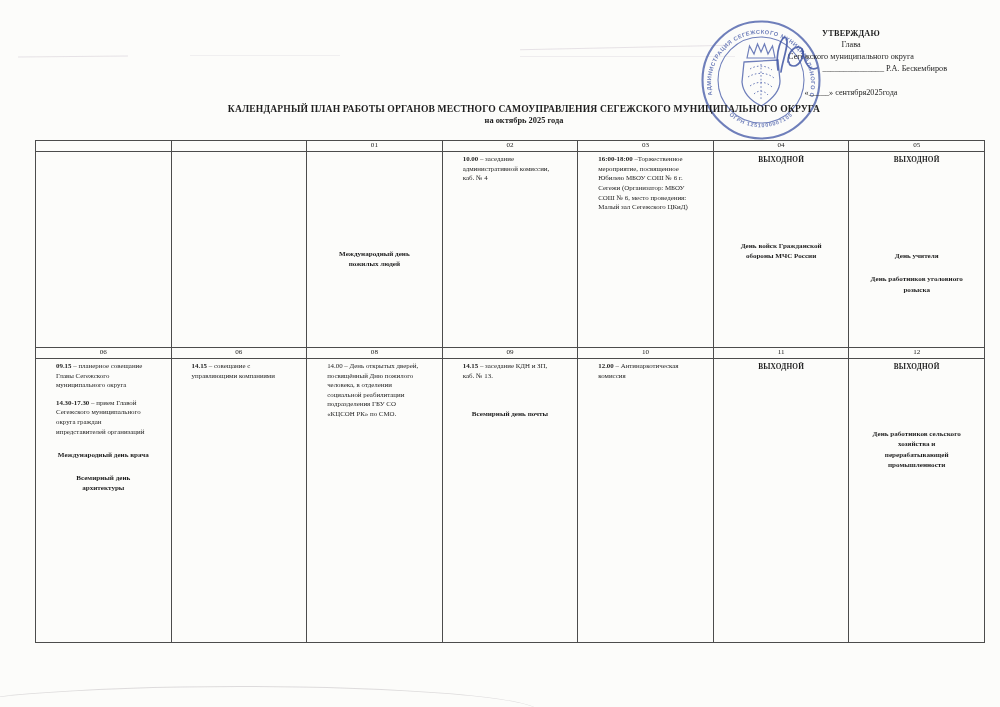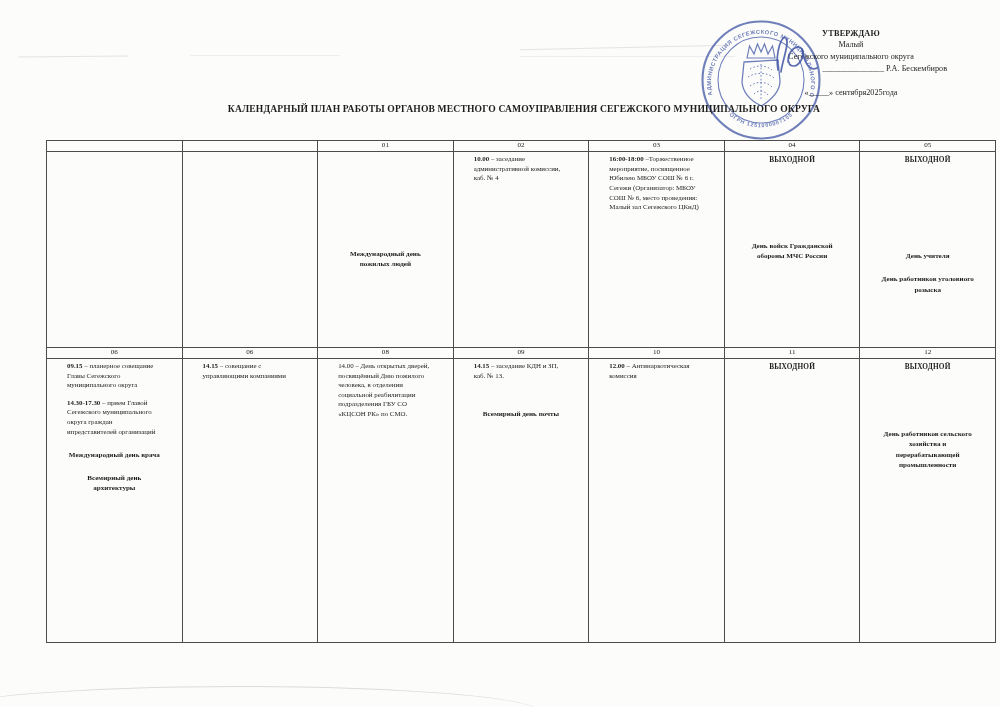--- a/index.html
+++ b/index.html
@@ -32,21 +32,21 @@
 
   .signature { position:absolute; left:770px; top:28px; z-index:5; }
   .signature path { fill:none; stroke:#3f55a3; stroke-width:1.7; stroke-linecap:round; opacity:.85; }
 
   
   .doc-title { position:absolute; left:49px; top:103px; width:950px; text-align:center; z-index:3; }
   .doc-title .t1 { font-weight:bold; font-size:9.6px; letter-spacing:.15px; }
   .doc-title .t2 { font-weight:bold; font-size:8.4px; margin-top:2px; }
 
   
-  table.cal { position:absolute; left:46px; top:140px; width:950px; z-index:3;
+  table.cal { position:absolute; left:35px; top:140px; width:950px; z-index:3;
     border-collapse:collapse; table-layout:fixed; }
   table.cal td { border:1px solid #4c4c4c; vertical-align:top;
     font-size:6.9px; line-height:1.4; padding:2px 20px; overflow:hidden; }
   tr.hdr td { height:9px; text-align:center; vertical-align:middle;
     font-size:7.1px; padding:0 2px; }
   tr.body1 td { height:191px; }
   tr.body2 td { height:279px; }
   p { margin:0; }
   .event b { font-weight:bold; }
   .ev2 { margin-top:8px; }
@@ -93,28 +93,29 @@
   </svg>
 
   <svg class="signature" width="62" height="52" viewBox="0 0 62 52">
     <path d="M8,42 C5,24 12,6 16,10 C20,14 12,34 11,44"></path>
     <path d="M18,34 C18,22 28,15 32,21 C36,27 29,38 24,38 C20,38 19,36 19,34"></path>
     <path d="M32,21 C34,32 38,44 47,40"></path>
   </svg>
 
   <div class="approval">
     <div class="l1">УТВЕРЖДАЮ</div>
-    <div>Малый</div>
+    <div>Глава</div>
     <div>Сегежского муниципального округа</div>
     <div class="sign-row"><span>_______________</span> <span>Р.А. Бескембиров</span></div>
     <div class="date-row">«_____» сентября2025года</div>
   </div>
 
   <div class="doc-title">
     <div class="t1">КАЛЕНДАРНЫЙ ПЛАН РАБОТЫ ОРГАНОВ МЕСТНОГО САМОУПРАВЛЕНИЯ СЕГЕЖСКОГО МУНИЦИПАЛЬНОГО ОКРУГА</div>
+    <div class="t2">на октябрь 2025 года</div>
   </div>
 
   <table class="cal">
     <colgroup>
         <col>
         <col>
         <col>
         <col>
         <col>
         <col>

